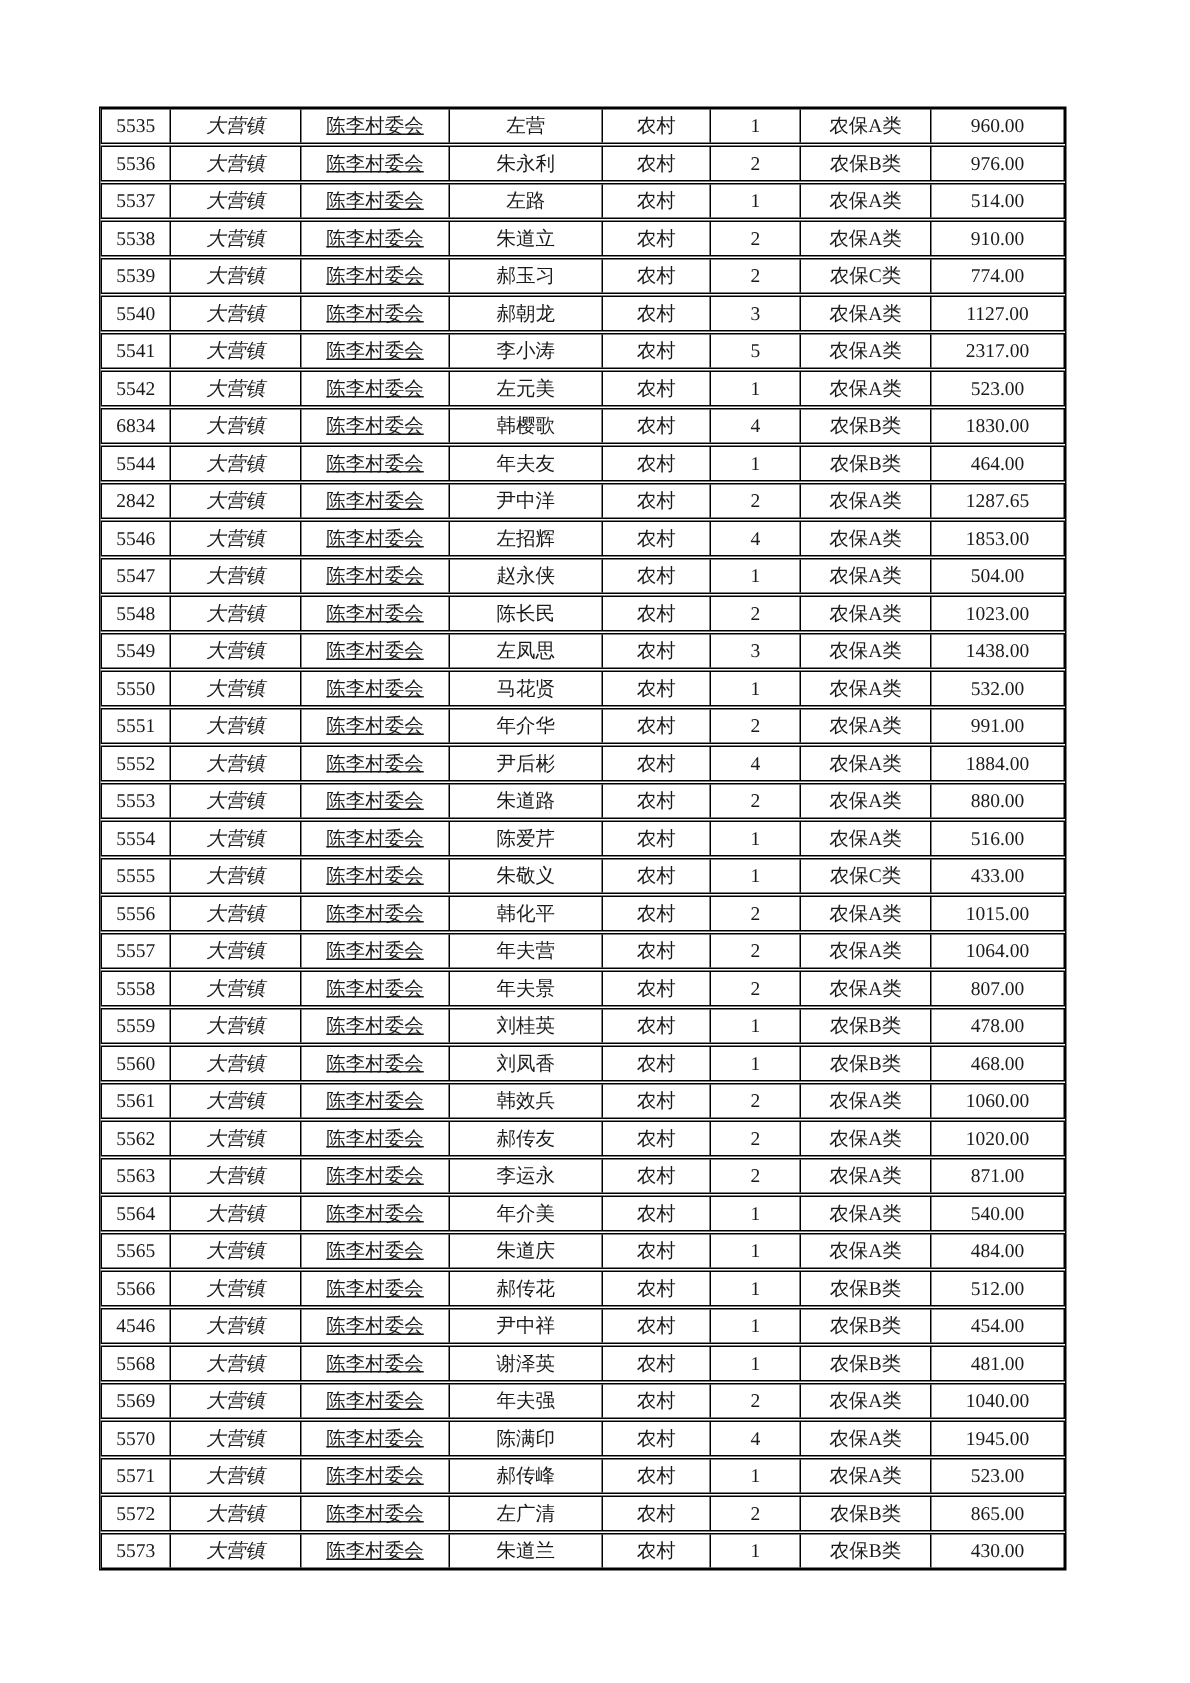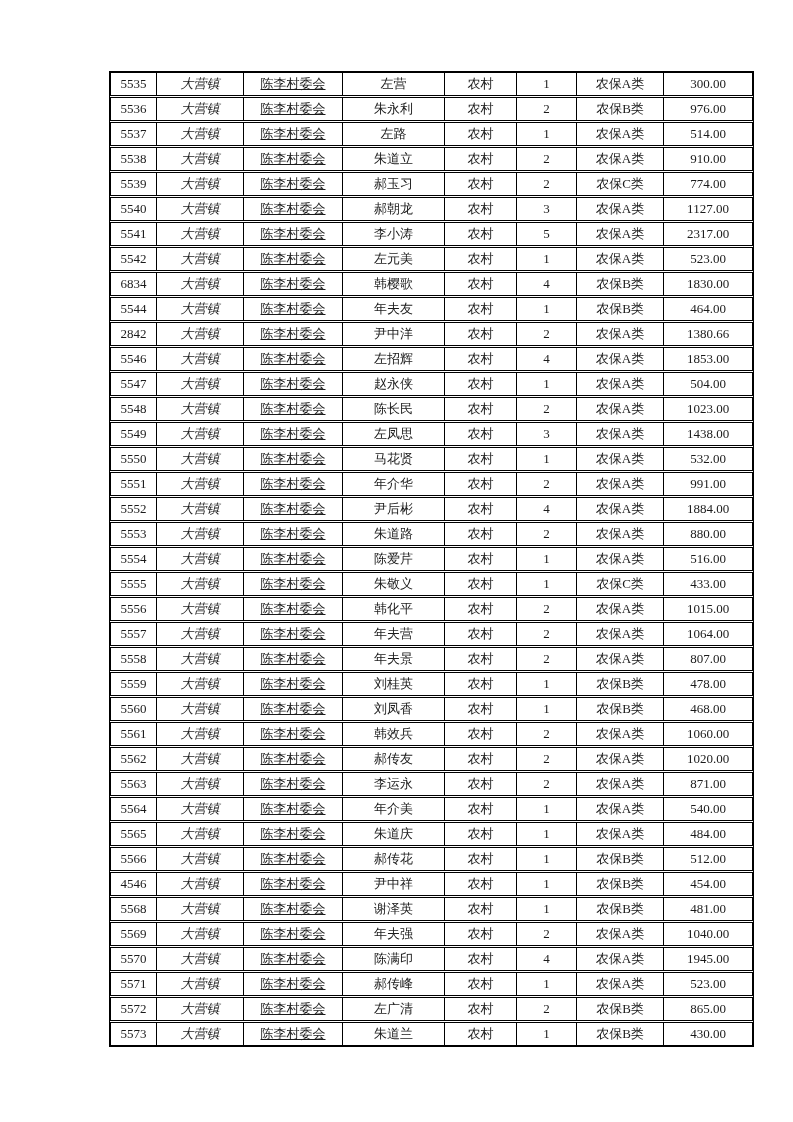--- a/index.html
+++ b/index.html
@@ -20,21 +20,20 @@
     position: absolute;
     left: 66px;
     top: 71px;
     width: 645px;
     box-sizing: border-box;
     border: 1px solid #000000;
     display: flex;
     flex-direction: column;
     row-gap: 1px;
     background: #ffffff;
-    margin-left: 43px;
   }
   .row {
     display: flex;
     box-sizing: border-box;
     border: 1px solid #000000;
     height: 24px;
     background: #ffffff;
   }
   .cell {
     box-sizing: border-box;
@@ -62,21 +61,21 @@
 <div class="page">
   <div class="table" id="benefits-table">
       <div class="row">
         <div class="cell c0">5535</div>
         <div class="cell c1">大营镇</div>
         <div class="cell c2">陈李村委会</div>
         <div class="cell c3">左营</div>
         <div class="cell c4">农村</div>
         <div class="cell c5">1</div>
         <div class="cell c6">农保A类</div>
-        <div class="cell c7">300.00</div>
+        <div class="cell c7">960.00</div>
       </div>
       <div class="row">
         <div class="cell c0">5536</div>
         <div class="cell c1">大营镇</div>
         <div class="cell c2">陈李村委会</div>
         <div class="cell c3">朱永利</div>
         <div class="cell c4">农村</div>
         <div class="cell c5">2</div>
         <div class="cell c6">农保B类</div>
         <div class="cell c7">976.00</div>
@@ -162,21 +161,21 @@
         <div class="cell c7">464.00</div>
       </div>
       <div class="row">
         <div class="cell c0">2842</div>
         <div class="cell c1">大营镇</div>
         <div class="cell c2">陈李村委会</div>
         <div class="cell c3">尹中洋</div>
         <div class="cell c4">农村</div>
         <div class="cell c5">2</div>
         <div class="cell c6">农保A类</div>
-        <div class="cell c7">1380.66</div>
+        <div class="cell c7">1287.65</div>
       </div>
       <div class="row">
         <div class="cell c0">5546</div>
         <div class="cell c1">大营镇</div>
         <div class="cell c2">陈李村委会</div>
         <div class="cell c3">左招辉</div>
         <div class="cell c4">农村</div>
         <div class="cell c5">4</div>
         <div class="cell c6">农保A类</div>
         <div class="cell c7">1853.00</div>

